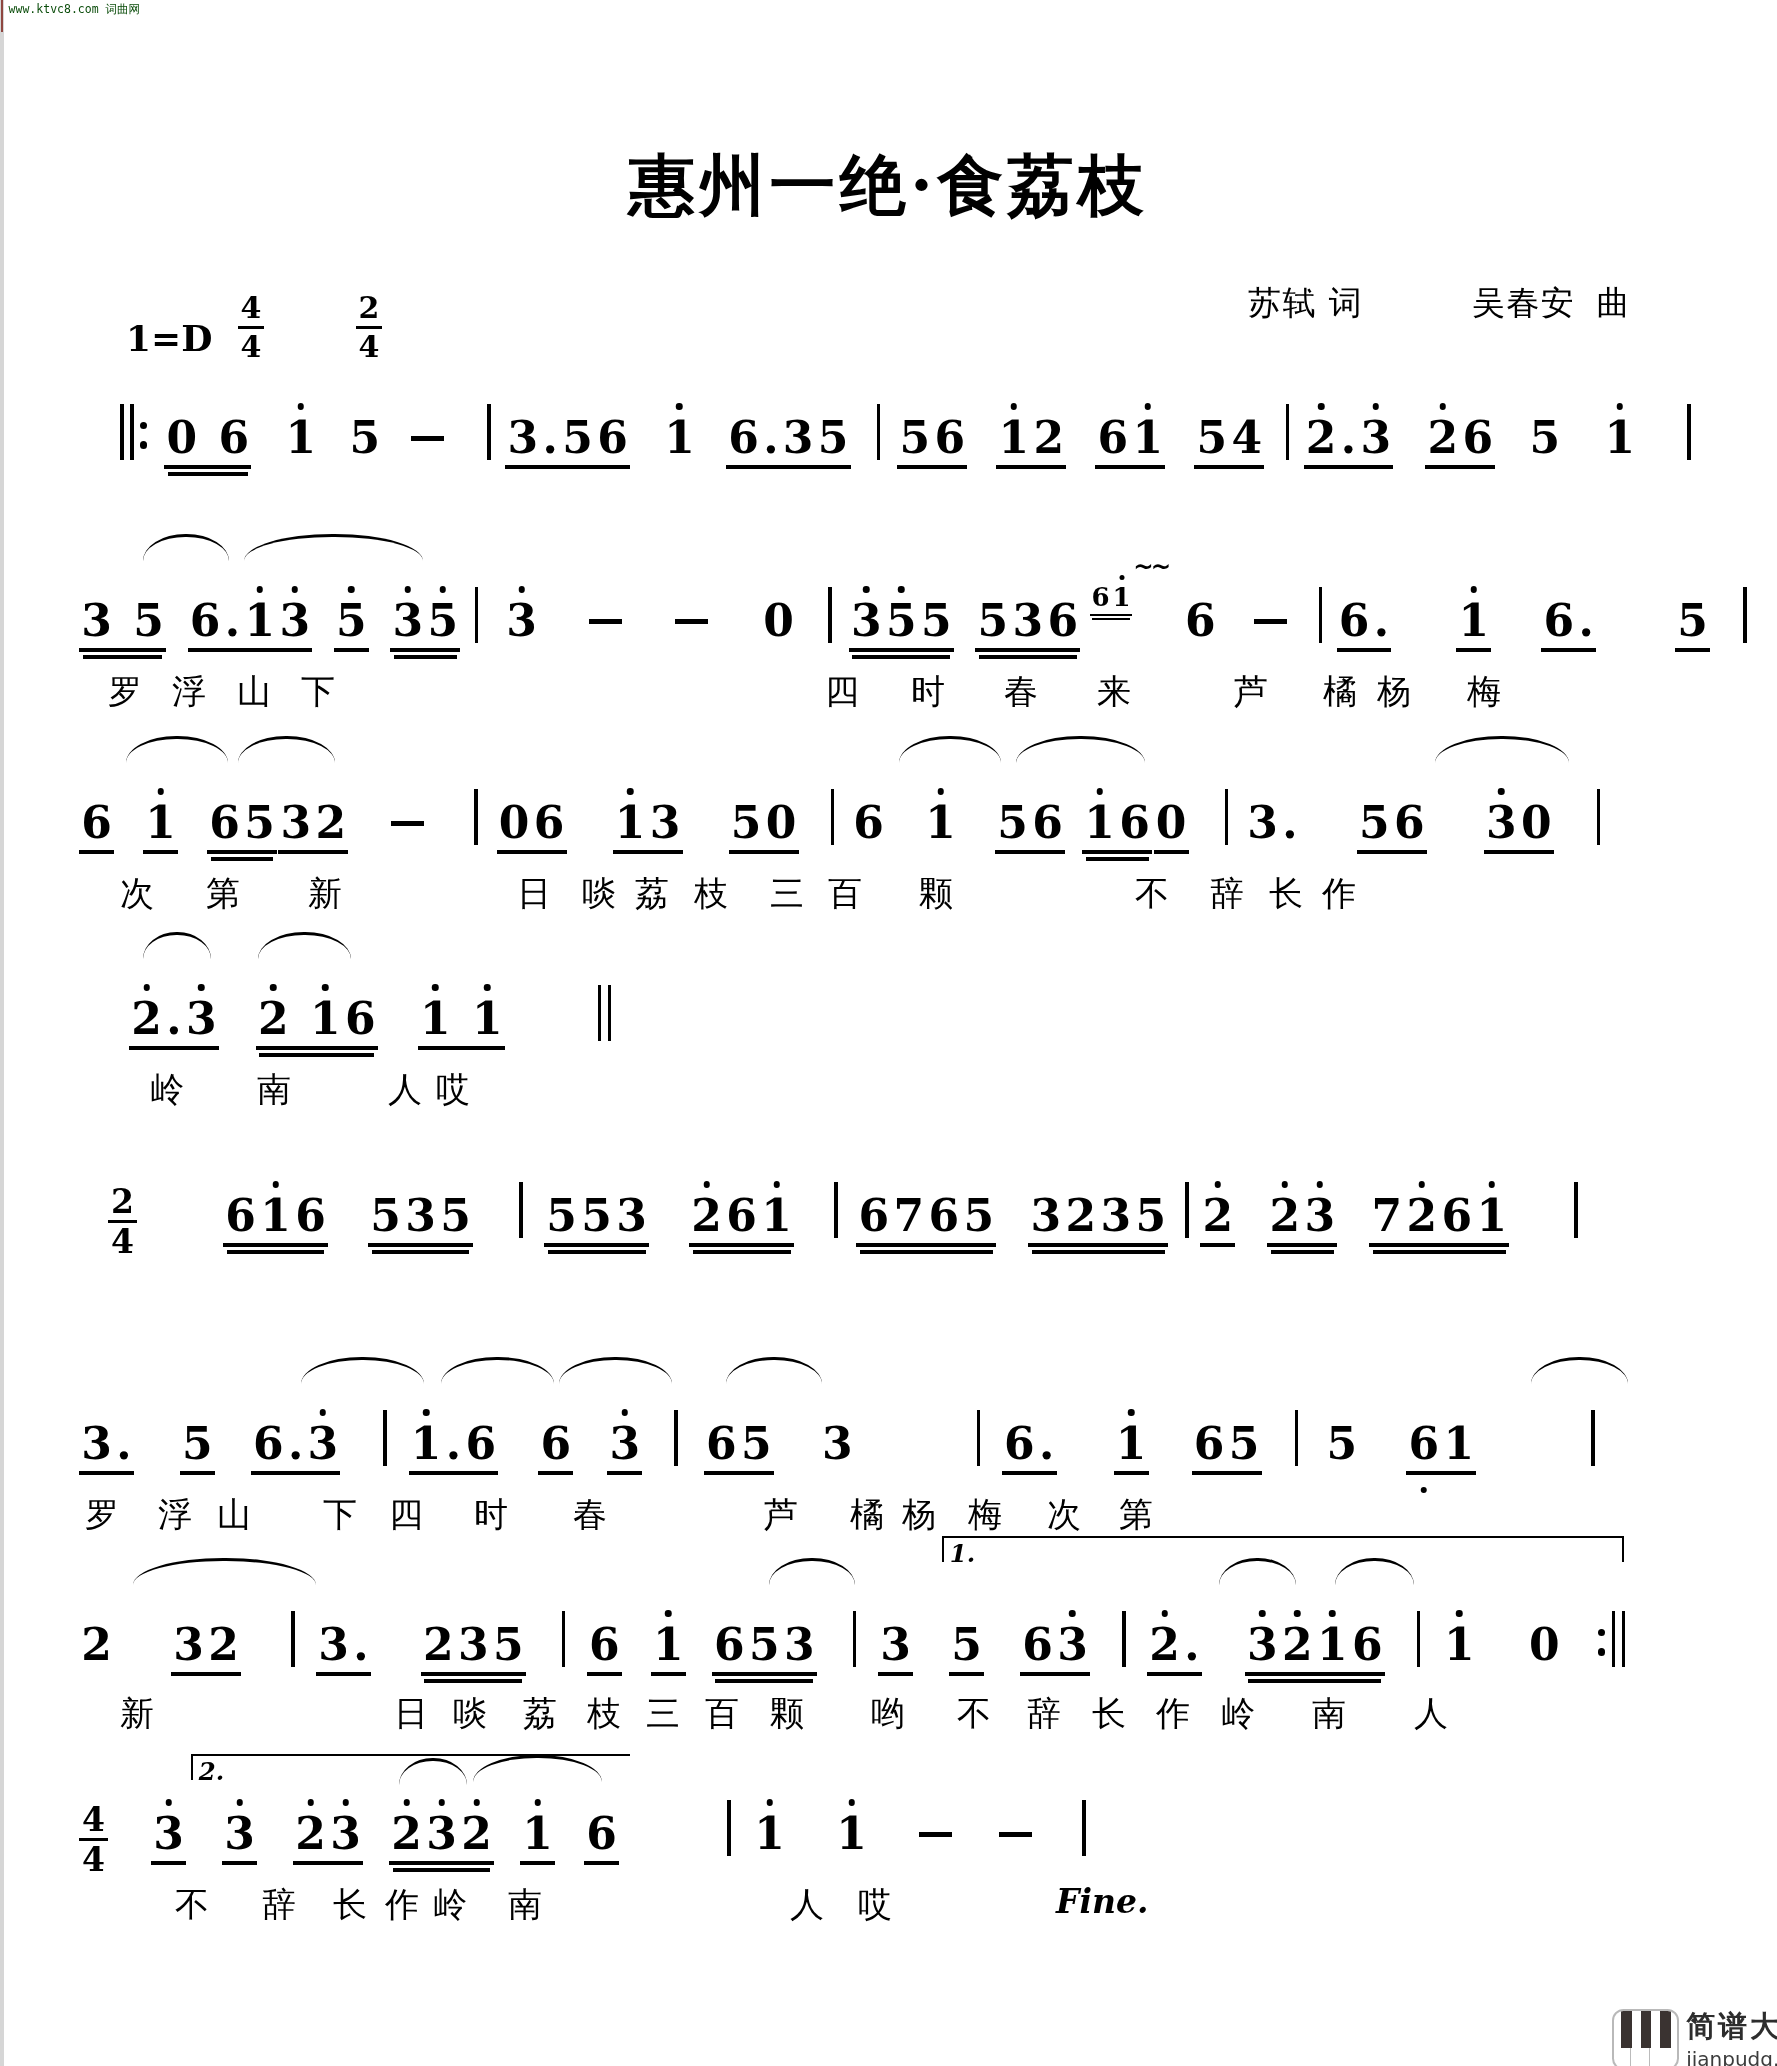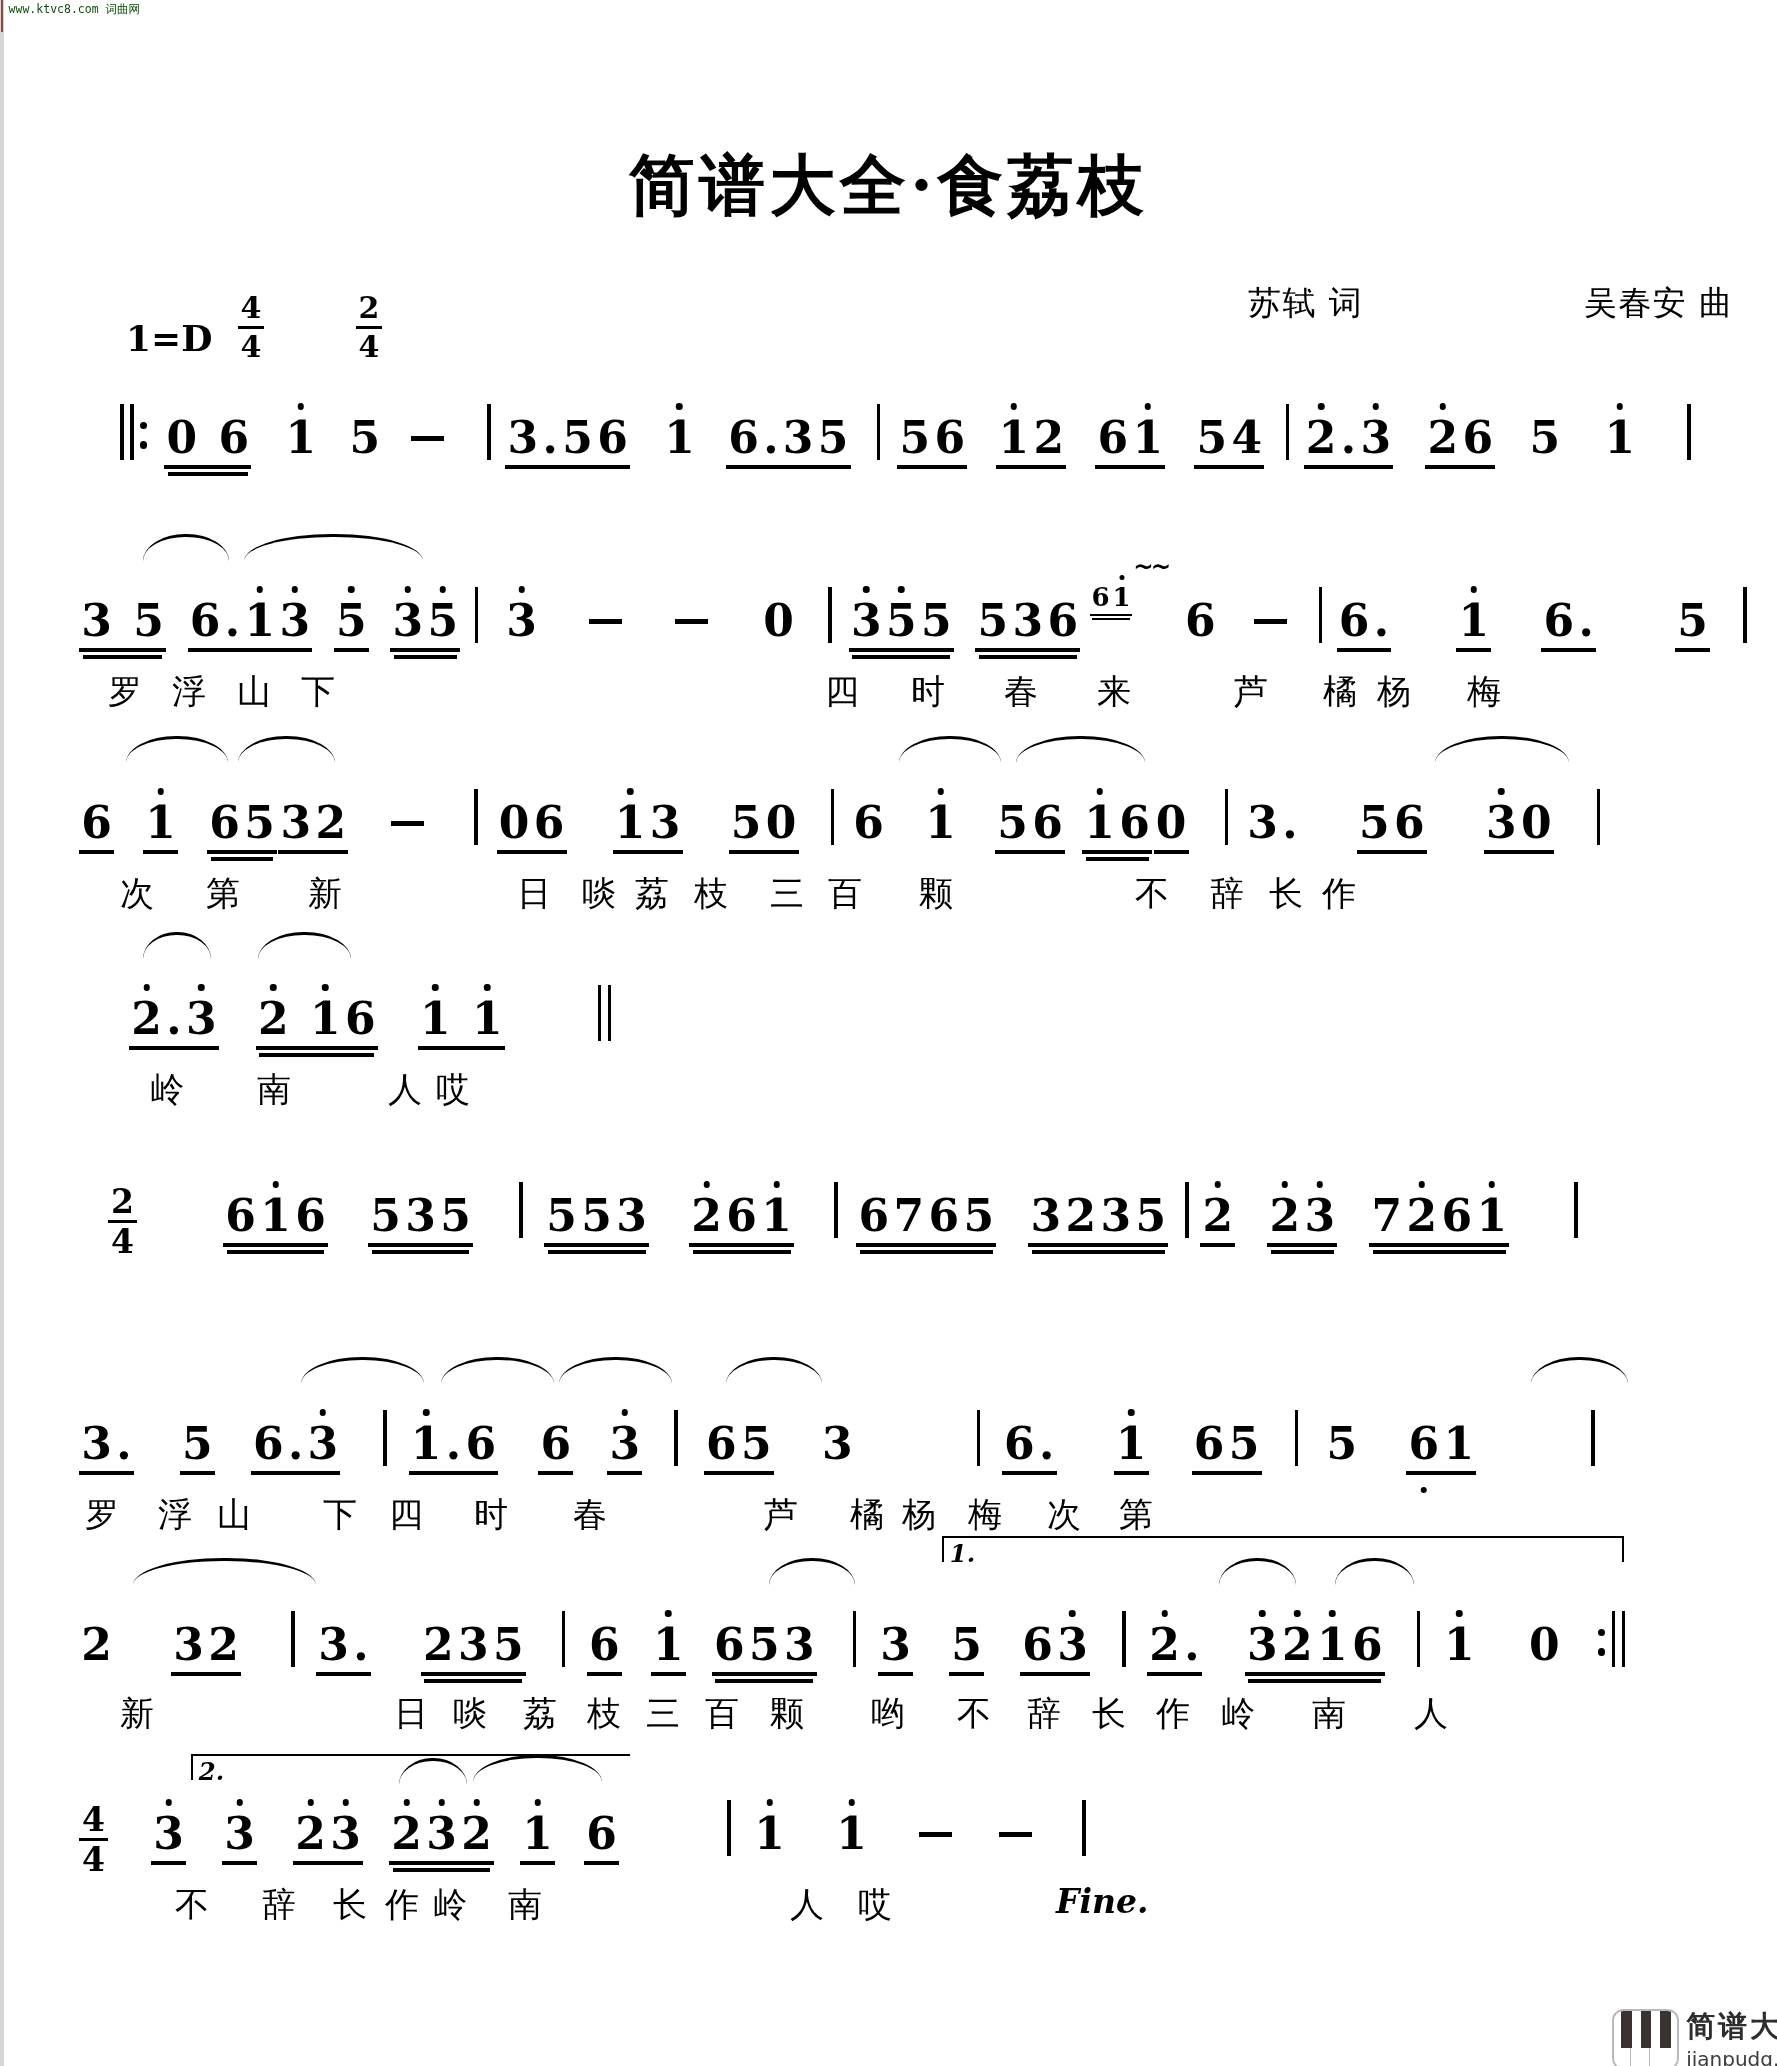--- a/index.html
+++ b/index.html
@@ -15,21 +15,21 @@
          font:700 66px "DejaVu Serif",serif;letter-spacing:4.3px;}
   .subtitle{position:absolute;top:242px;left:0;right:0;text-align:center;
             font:400 29px "DejaVu Serif",serif;letter-spacing:1.4px;}
   .keysig{position:absolute;left:126px;top:317px;font:700 36px "DejaVu Serif",serif;}
   .ts-hdr{position:absolute;display:inline-flex;flex-direction:column;align-items:center;}
   .ts-hdr .num,.ts-hdr .den{font:700 30px "DejaVu Serif",serif;line-height:1;}
   .ts-hdr .fline{width:26px;height:2.9px;background:#000;margin:2.9px 0;}
   #ts1{left:238px;top:293px;} #ts2{left:356px;top:293px;}
   .call{position:absolute;left:450px;top:304px;font:700 39px "DejaVu Serif",serif;letter-spacing:1.4px;}
   .credit{position:absolute;top:281px;font:400 33px "DejaVu Serif",serif;letter-spacing:1.4px;}
-  #credit-lyr{left:1248px;} #credit-comp{left:1584px;}
+  #credit-lyr{left:1248px;} #credit-comp{left:1472px;font-family:Liberation Mono, monospace;}
   
   .system{position:absolute;left:0;width:100%;height:151px;}
   .notation-row{display:flex;align-items:flex-end;height:69px;}
   .notation-row>*{margin-left:24.4px;flex:none;}
   .notation-row>*:first-child{margin-left:0;}
   .grp{position:relative;display:inline-flex;align-items:flex-end;}
   .ch{position:relative;font:700 44px "DejaVu Serif",serif;line-height:1;margin:0 2.2px;display:inline-block;}
   .chsp{width:17px;height:7.2px;display:inline-block;}
   .dot-a{position:absolute;left:50%;transform:translateX(-50%);top:-13px;width:6.5px;height:6.5px;border-radius:50%;background:#000;}
   .dot-b{position:absolute;left:50%;transform:translateX(-50%);bottom:-27px;width:6.5px;height:6.5px;border-radius:50%;background:#000;}
@@ -67,21 +67,21 @@
 </style>
 </head>
 <body>
 
 <div id="page">
   <div class="edge"></div>
   <div class="edge-red"></div>
 
   <div class="watermark">www.ktvc8.com 词曲网</div>
 
-  <div class="title">简谱大全·食荔枝</div>
+  <div class="title">惠州一绝·食荔枝</div>
 
   <div class="keysig">1=D</div>
   <div class="ts-hdr" id="ts1">
     <span class="num">4</span>
     <span class="fline"></span>
     <span class="den">4</span>
   </div>
   <div class="ts-hdr" id="ts2">
     <span class="num">2</span>
     <span class="fline"></span>

